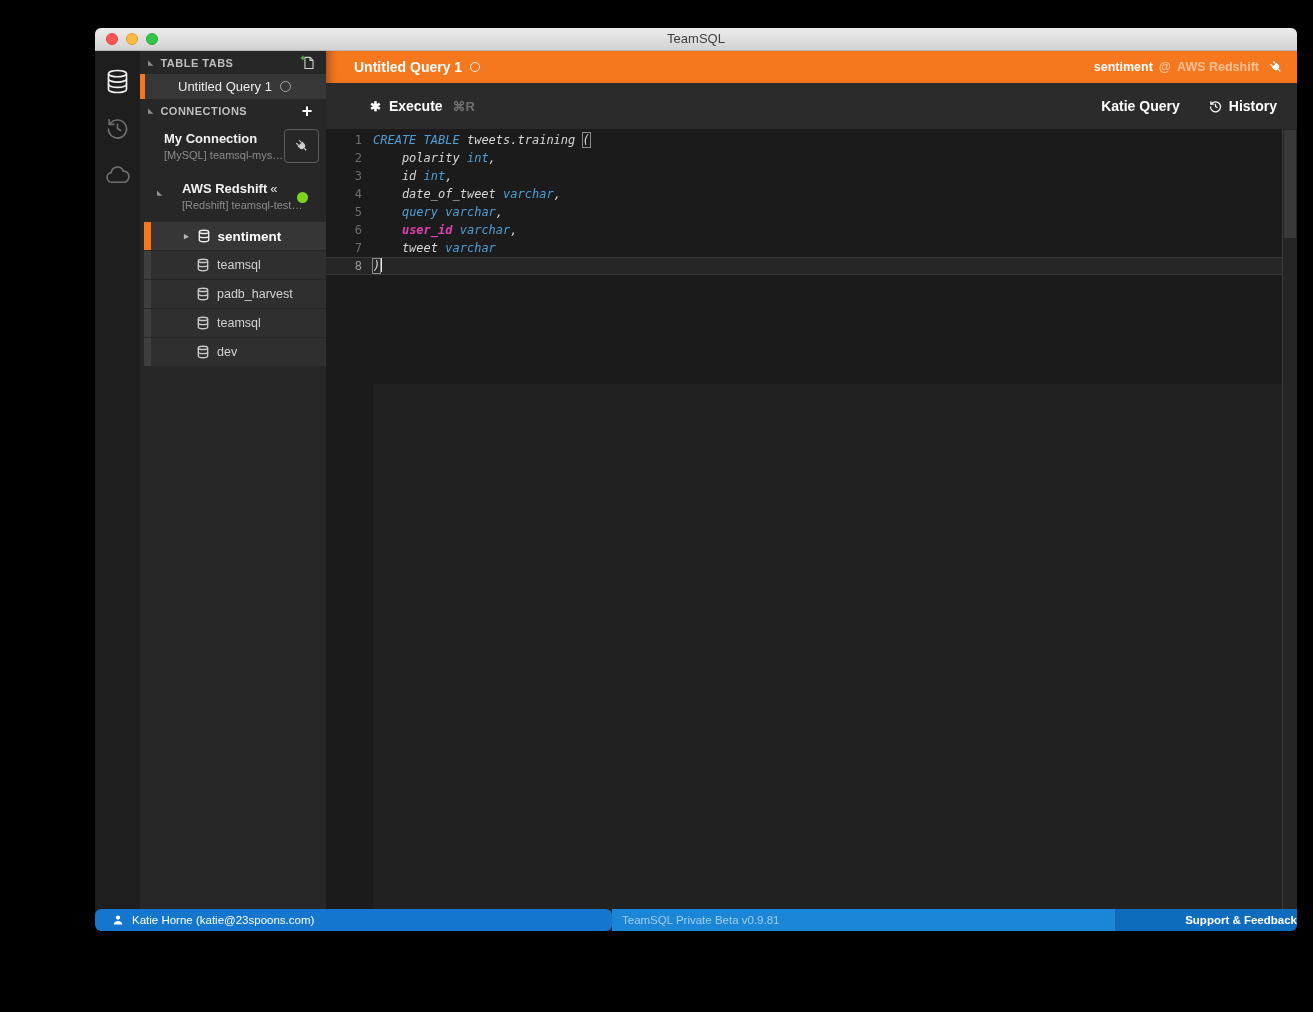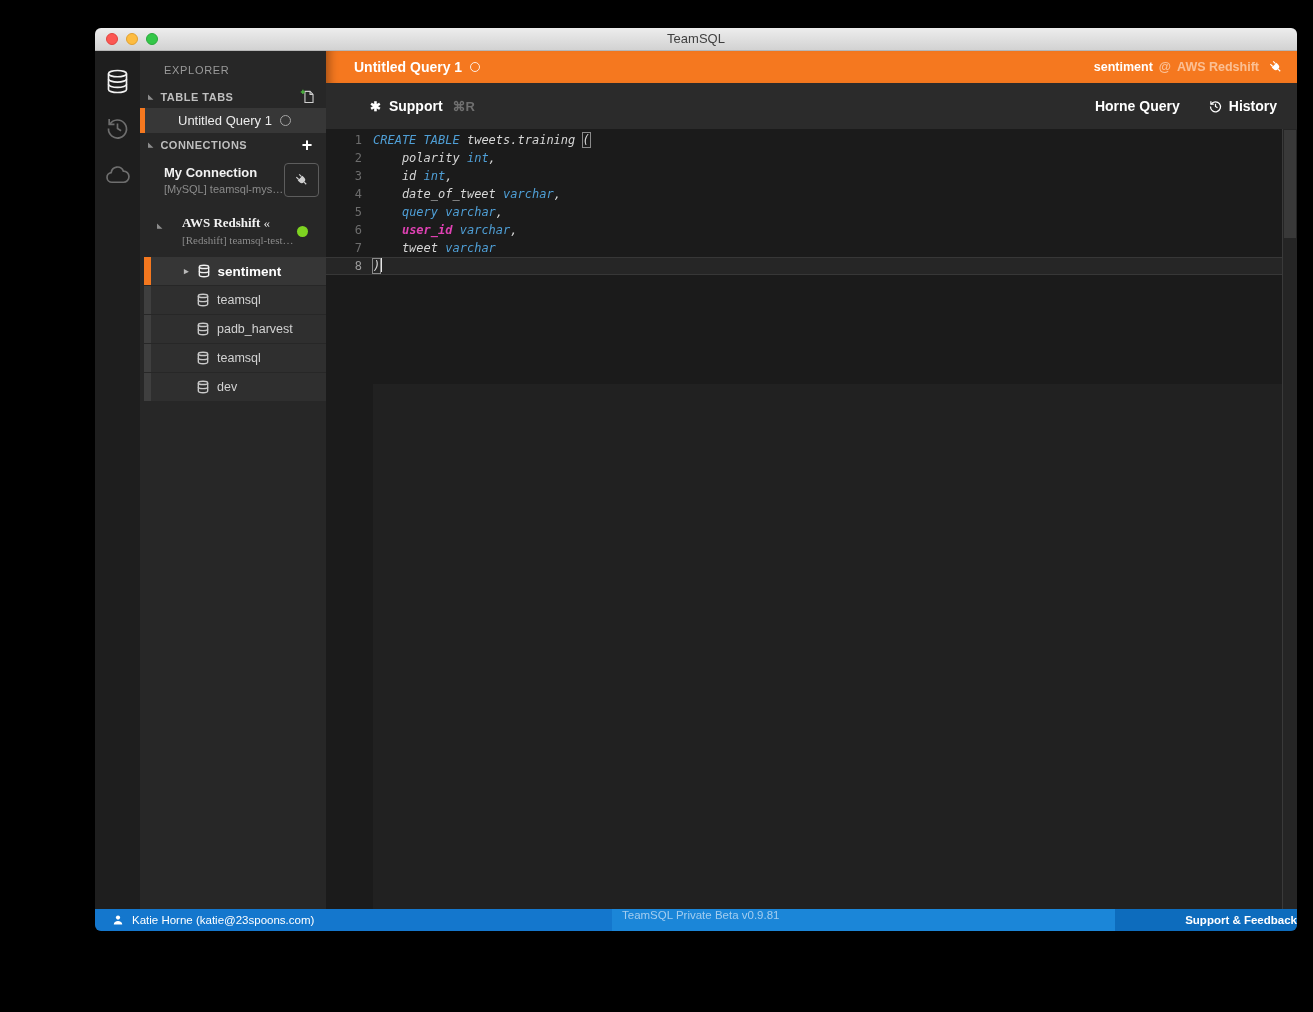--- a/index.html
+++ b/index.html
@@ -45,21 +45,21 @@
   .accent-bar{position:absolute;left:0;top:0;bottom:0;width:5px;background:#f5781f;}
   .circle-ic{width:9px;height:9px;border:1px solid #a5a5a5;border-radius:50%;margin-left:8px;}
 
   .conn{position:relative;padding:9px 0 8px 24px;}
   .conn-name{font-size:13px;font-weight:bold;color:#f2f2f2;}
   .conn-sub{font-size:11px;color:#8b8b8b;margin-top:3px;}
   .plug-btn{position:absolute;right:7px;top:7px;width:33px;height:32px;
             border:1px solid #5d5d5d;border-radius:4px;background:transparent;
             display:flex;align-items:center;justify-content:center;color:#cfcfcf;cursor:pointer;}
   .plug-btn svg{width:16px;height:16px;}
-  .conn2{padding-left:42px;padding-top:12px;font-family:Liberation Serif, serif;}
+  .conn2{padding-left:42px;padding-top:12px;}
   .conn2 .tri{position:absolute;left:17px;top:20px;}
   .collapse-glyph{font-weight:normal;color:#e8e8e8;margin-left:3px;}
   .green-dot{position:absolute;right:18px;top:23px;width:11px;height:11px;border-radius:50%;background:#7ed321;}
 
   .db-list{margin-top:3px;}
   .db-row{height:28px;margin:0 0 1px 4px;background:#2f2f2f;display:flex;align-items:center;
           position:relative;padding-left:52px;color:#d2d2d2;font-size:12.5px;}
   .db-strip{position:absolute;left:0;top:0;bottom:0;width:7px;background:#3f3f3f;}
   .db-row svg{width:14px;height:14px;margin-right:7px;flex:none;}
   .db-row.active{background:#363636;color:#fff;font-weight:bold;font-size:13.5px;padding-left:40px;}
@@ -104,23 +104,23 @@
   .tok-br{color:#d6d6d6;outline:1px solid #8a8a8a;}
   .cursor{display:inline-block;width:1px;height:14px;background:#e6e6e6;vertical-align:-2px;margin-left:1px;}
 
   .scrollbar{position:absolute;top:0;right:0;bottom:0;width:14px;background:#252525;
              border-left:1px solid #3a3a3a;}
   .sb-thumb{position:absolute;top:1px;left:1px;right:1px;height:108px;background:#393939;}
 
   
   .statusbar{height:22px;flex:none;display:flex;font-size:11.5px;color:#fff;}
   .sb-left{width:517px;flex:none;background:#1477cd;display:flex;align-items:center;
-           padding-left:17px;gap:8px;box-sizing:border-box;}
+           padding-left:17px;gap:8px;box-sizing:border-box;border-radius:6px;}
   .sb-left svg{width:12px;height:12px;}
-  .sb-mid{width:503px;flex:none;background:#1b86d8;display:flex;
+  .sb-mid{width:503px;flex:none;background:#1b86d8;display:flex;align-items:center;
           padding-left:10px;box-sizing:border-box;color:#a3cdef;}
   .sb-right{flex:1;background:#0d6cbd;display:flex;align-items:center;justify-content:flex-end;
             font-weight:bold;cursor:pointer;}
 </style>
 </head>
 <body>
 
 <div class="window">
 
   <div class="titlebar">
@@ -151,21 +151,20 @@
         </svg>
       </span>
       <span class="ric">
         <svg viewBox="0 0 24 24" fill="none" stroke="#6e6e6e" stroke-width="1.5">
           <path d="M17.3 18H7a4.3 4.3 0 0 1-.6-8.56A5.6 5.6 0 0 1 17.2 8.1 4.1 4.1 0 0 1 17.3 18z"></path>
         </svg>
       </span>
     </div>
 
     <div class="explorer">
-      <div class="exp-title">EXPLORER</div>
 
       <div class="sec-header">
         <span class="tri">◣</span>
         <span class="sec-label">TABLE TABS</span>
         <span class="sec-action">
           <svg viewBox="0 0 20 20" fill="none">
             <path d="M7 4h6l3.5 3.5V17H7z" stroke="#cfcfcf" stroke-width="1.3"></path>
             <path d="M13 4v3.5h3.5" stroke="#cfcfcf" stroke-width="1.3"></path>
             <path d="M4.6 2.2v5 M2.1 4.7h5" stroke="#4cb43e" stroke-width="1.7"></path>
           </svg>
@@ -270,26 +269,26 @@
             <path d="M9 3v5 M15 3v5"></path>
             <path d="M7 8h10v3.5a5 5 0 0 1-10 0z" fill="#fff" stroke="none"></path>
             <path d="M12 16.5V21"></path>
           </svg>
         </div>
       </div>
 
       <div class="toolbar">
         <div class="exec">
           <span class="exec-star">✱</span>
-          <span>Support</span>
+          <span>Execute</span>
           <span class="shortcut">⌘R</span>
         </div>
         <div class="toolbar-right">
           <div class="tb-btn">
-            <span>Horne Query</span>
+            <span>Katie Query</span>
           </div>
           <div class="tb-btn">
             <svg viewBox="0 0 24 24" fill="none" stroke="#fff" stroke-width="2">
               <path d="M5.2 8.2A8 8 0 1 1 4 12"></path>
               <path d="M4.6 3.6v4.7h4.7"></path>
               <path d="M12 7.5V12l3.2 2"></path>
             </svg>
             <span>History</span>
           </div>
         </div>

